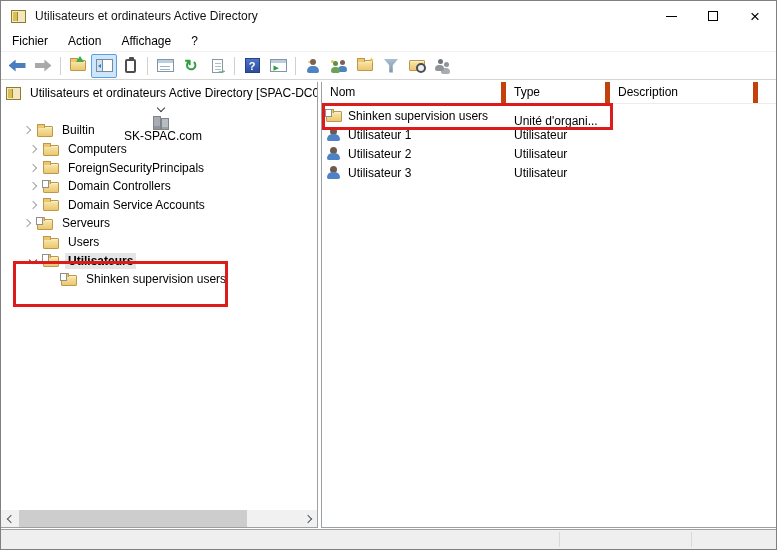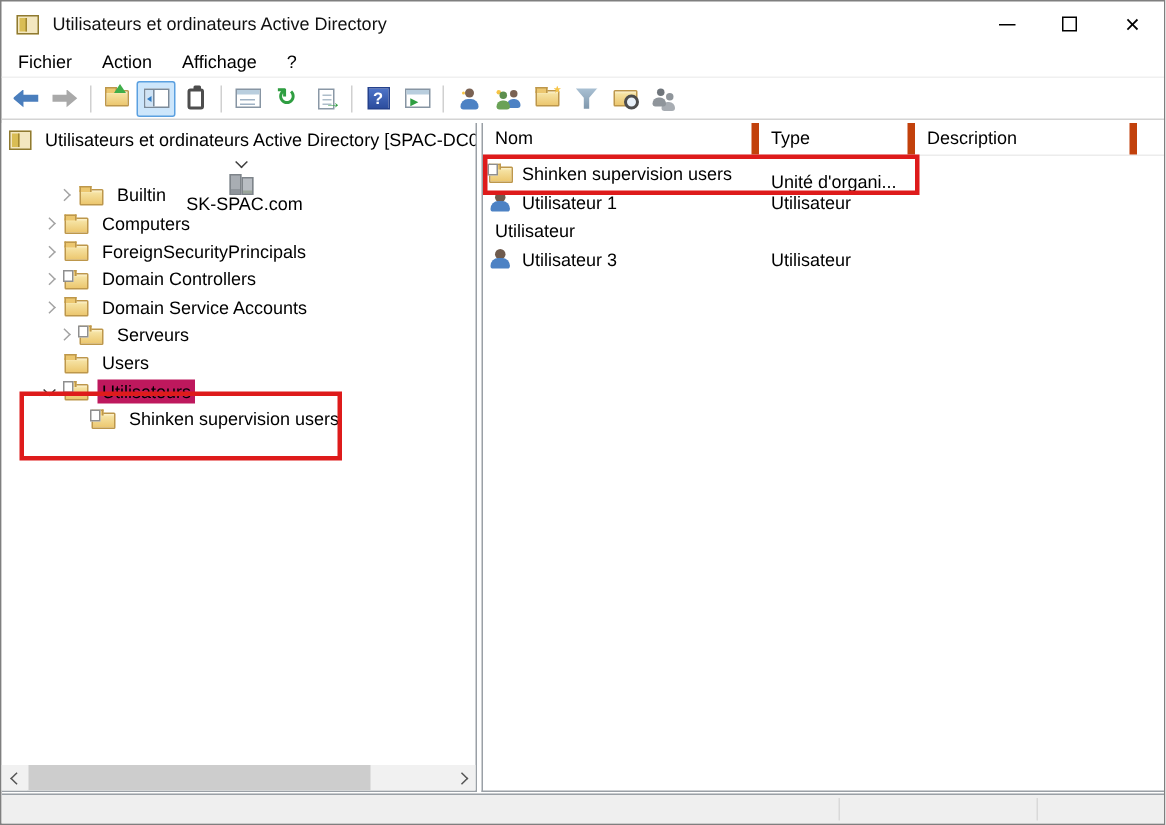--- a/index.html
+++ b/index.html
@@ -102,21 +102,21 @@
   .t-console { width:15px; height:13px; background:#f3e7c0; border:1px solid #8f7a30; }
   .t-console::before { content:""; position:absolute; left:1px; top:1px; bottom:1px; width:4px; background:#d9bd55; border-right:1px solid #a08630; }
   .t-domain { width:15px; height:12px; margin-top:1px; }
   .t-domain::before { content:""; position:absolute; left:0; top:0; width:6px; height:12px; background:#a8adb3; border:1px solid #7e848a;
     box-shadow:inset 0 -3px 0 #8f959b; }
   .t-domain::after { content:""; position:absolute; left:8px; top:2px; width:6px; height:10px; background:#b8bdc3; border:1px solid #7e848a;
     box-shadow:inset 0 -2px 0 #9aa59a; }
   .t-user::before { content:""; position:absolute; top:0; left:4px; width:7px; height:7px; border-radius:50%; background:#6f5b4d; }
   .t-user::after { content:""; position:absolute; bottom:0; left:1px; width:13px; height:7px; border-radius:6px 6px 2px 2px; background:#4d82c4; }
   .tlabel { padding:1px 3px; }
-  .tlabel.sel { background:#be185d; }
+  .tlabel.sel { background:#e5e5e5;font-weight:bold; }
 
   
   .hscroll { position:absolute; left:0; right:0; bottom:0; height:17px; background:#f1f1f1; display:flex; align-items:center; }
   .sb-btn { width:17px; height:17px; flex:none; background:#f1f1f1; border:none; position:relative; }
   .sb-btn::before { content:""; position:absolute; top:6px; width:5px; height:5px; border-top:1.6px solid #555; border-right:1.6px solid #555; }
   .sb-left::before { left:7px; transform:rotate(-135deg); }
   .sb-right::before { left:5px; transform:rotate(45deg); }
   .sb-track { flex:1; height:17px; position:relative; }
   .sb-thumb { position:absolute; left:1px; top:0; width:228px; height:17px; background:#cdcdcd; }
 
@@ -224,21 +224,21 @@
       <div class="tree">
           <button class="tree-row" style="padding-left: 5px;">
             <span class="ticon t-console"></span>
             <span class="tlabel">Utilisateurs et ordinateurs Active Directory [SPAC-DC01.</span>
           </button>
           <button class="tree-row" style="padding-left: 8px; flex-direction: column;">
             <span class="chev expanded"></span>
             <span class="ticon t-domain"></span>
             <span class="tlabel">SK-SPAC.com</span>
           </button>
-          <button class="tree-row" style="padding-left: 36px;">
+          <button class="tree-row" style="padding-left: 20px;">
             <span class="chev collapsed"></span>
             <span class="ticon t-folder"></span>
             <span class="tlabel">Builtin</span>
           </button>
           <button class="tree-row" style="padding-left: 26px;">
             <span class="chev collapsed"></span>
             <span class="ticon t-folder"></span>
             <span class="tlabel">Computers</span>
           </button>
           <button class="tree-row" style="padding-left: 26px;">
@@ -251,21 +251,21 @@
             <span class="ticon t-ou">
               <span class="oubadge"></span>
             </span>
             <span class="tlabel">Domain Controllers</span>
           </button>
           <button class="tree-row" style="padding-left: 26px;">
             <span class="chev collapsed"></span>
             <span class="ticon t-folder"></span>
             <span class="tlabel">Domain Service Accounts</span>
           </button>
-          <button class="tree-row" style="padding-left: 36px;">
+          <button class="tree-row" style="padding-left: 20px;">
             <span class="chev collapsed"></span>
             <span class="ticon t-ou">
               <span class="oubadge"></span>
             </span>
             <span class="tlabel">Serveurs</span>
           </button>
           <button class="tree-row" style="padding-left: 26px;">
             <span class="chev none"></span>
             <span class="ticon t-folder"></span>
             <span class="tlabel">Users</span>
@@ -313,20 +313,24 @@
           </button>
           <button class="list-row">
             <span class="cell-name" style="width: 184px;">
               <span class="ticon t-user"></span>
               <span>Utilisateur 1</span>
             </span>
             <span class="cell" style="width: 104px;">Utilisateur</span>
             <span class="cell" style="width: 148px;"></span>
           </button>
           <button class="list-row">
+            <span class="cell-name" style="width: 184px;">
+              <span class="ticon t-user"></span>
+              <span>Utilisateur 2</span>
+            </span>
             <span class="cell" style="width: 104px;">Utilisateur</span>
             <span class="cell" style="width: 148px;"></span>
           </button>
           <button class="list-row">
             <span class="cell-name" style="width: 184px;">
               <span class="ticon t-user"></span>
               <span>Utilisateur 3</span>
             </span>
             <span class="cell" style="width: 104px;">Utilisateur</span>
             <span class="cell" style="width: 148px;"></span>

